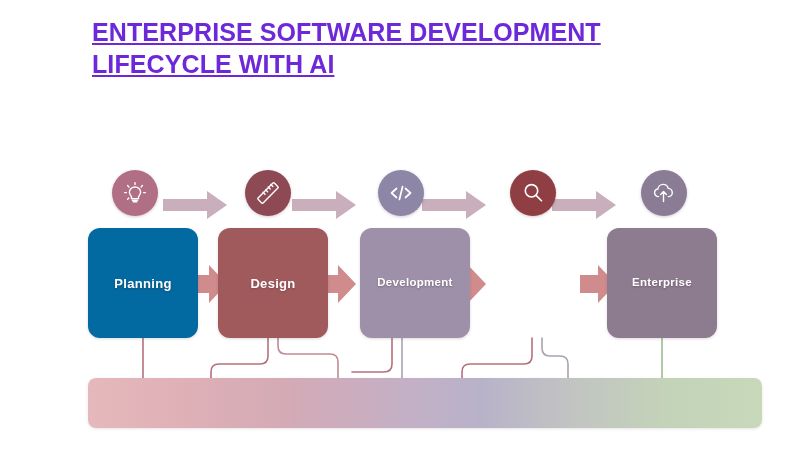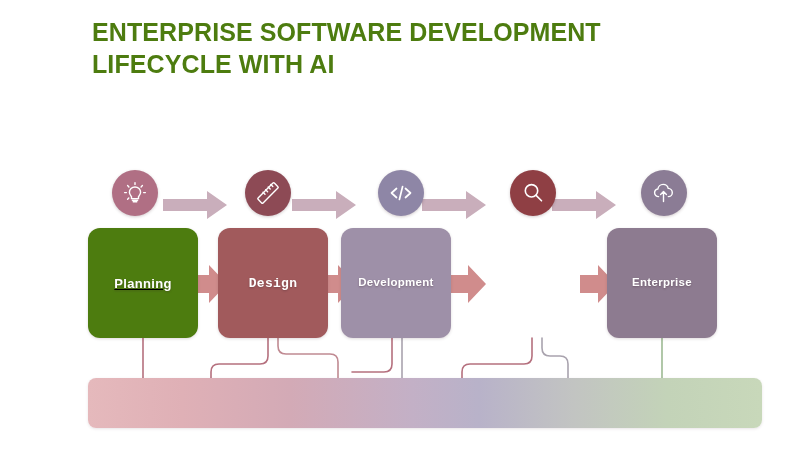--- a/index.html
+++ b/index.html
@@ -14,23 +14,24 @@
 
   
   .title{
     position:absolute;
     left:92px; top:16px;
     width:620px;
     font-size:25px;
     font-weight:bold;
     line-height:1.28;
     letter-spacing:0.1px;
-    color:#4d7c0f;
+    color:#6d28d9;
     text-transform:uppercase;
     white-space:pre-line;
+    text-decoration:underline;
   }
 
   
   .stage-box{
     position:absolute;
     top:228px;
     width:110px;height:110px;
     border-radius:12px;
     display:flex;align-items:center;justify-content:center;
     box-shadow:0 1px 3px rgba(80,50,60,.18);
@@ -206,27 +207,27 @@
     <svg width="36" height="42" viewBox="0 0 36 42" xmlns="http://www.w3.org/2000/svg">
       <path d="M0,12 L18,12 L18,2 L36,21 L18,40 L18,30 L0,30 Z" fill="#d08c8c"></path>
     </svg>
   </div>
   <div class="arrow-mid" style="left:580px;width:36px;">
     <svg width="36" height="42" viewBox="0 0 36 42" xmlns="http://www.w3.org/2000/svg">
       <path d="M0,12 L18,12 L18,2 L36,21 L18,40 L18,30 L0,30 Z" fill="#d08c8c"></path>
     </svg>
   </div>
 
-  <div class="stage-box" style="left:88px;background:#4d7c0f;text-decoration:underline;">
+  <div class="stage-box" style="left:88px;background:#0369a1;">
     <span class="stage-label">Planning</span>
   </div>
-  <div class="stage-box" style="left:218px;background:#a15a5c;font-family:Liberation Mono, monospace;">
+  <div class="stage-box" style="left:218px;background:#a15a5c;">
     <span class="stage-label">Design</span>
   </div>
-  <div class="stage-box small" style="left:341px;background:#9e90a8;">
+  <div class="stage-box small" style="left:360px;background:#9e90a8;">
     <span class="stage-label">Development</span>
   </div>
   <div class="stage-box small" style="left:607px;background:#8d7b90;">
     <span class="stage-label">Enterprise</span>
   </div>
 
   <div class="icon-circle" style="left:112px;background:#b06f84;">
     <span>
       <svg width="26" height="26" viewBox="0 0 26 26" xmlns="http://www.w3.org/2000/svg" fill="none" stroke="#ffffff" stroke-width="1.4" stroke-linecap="round">
         <path d="M13,7 C9.8,7 7.4,9.4 7.4,12.3 C7.4,14.3 8.6,15.6 9.5,16.7 L9.5,18.6 L16.5,18.6 L16.5,16.7 C17.4,15.6 18.6,14.3 18.6,12.3 C18.6,9.4 16.2,7 13,7 Z"></path>

